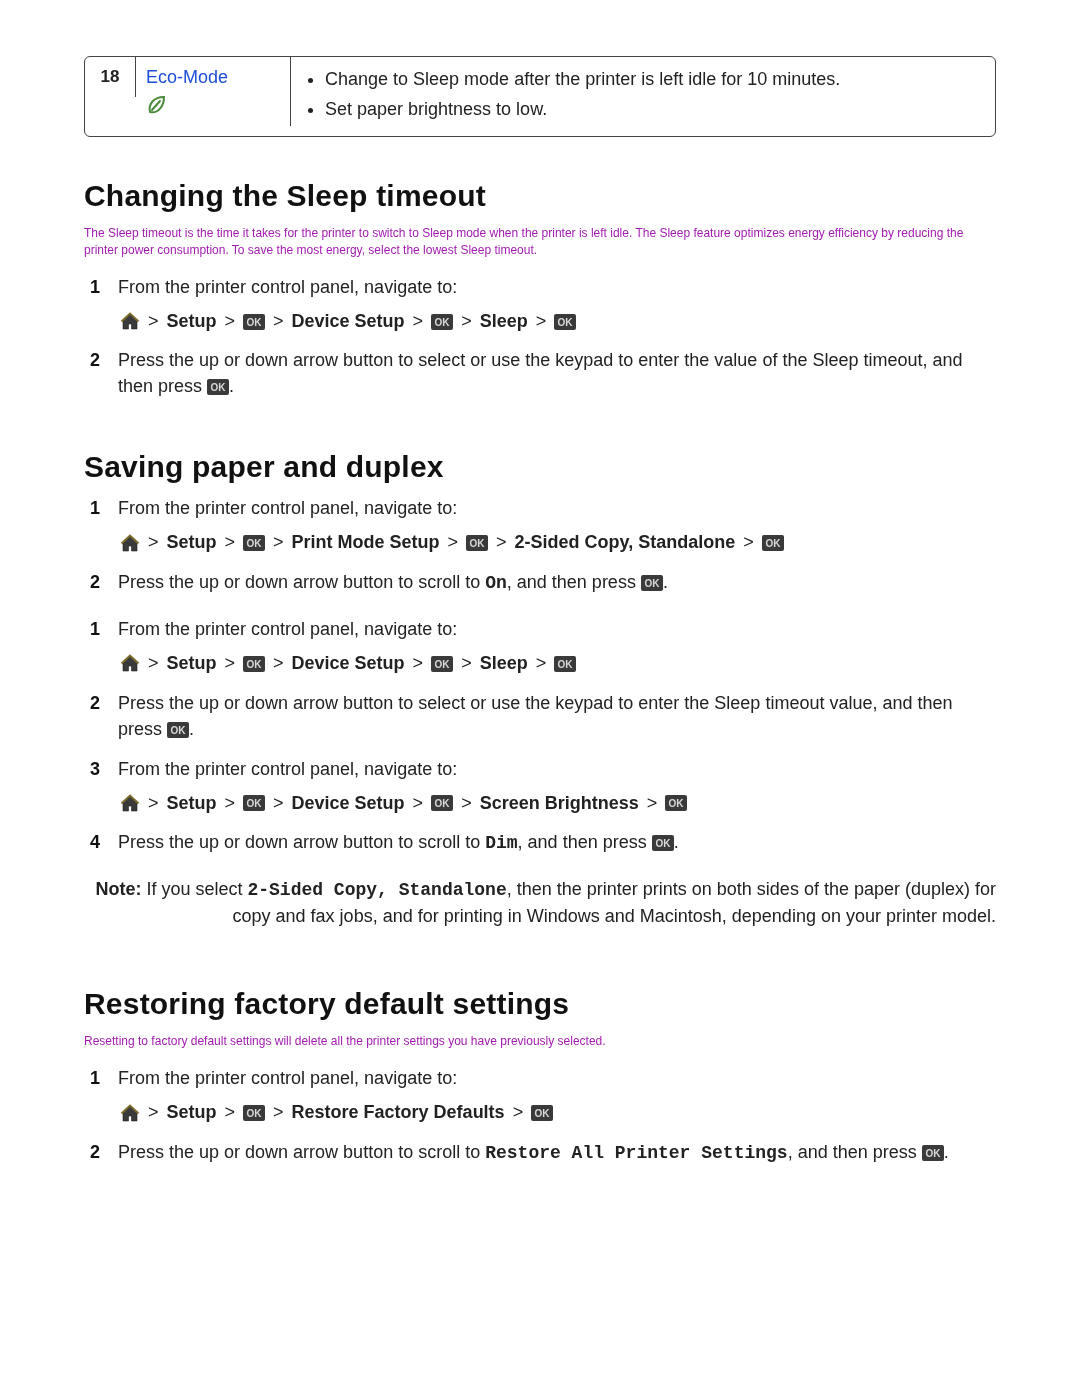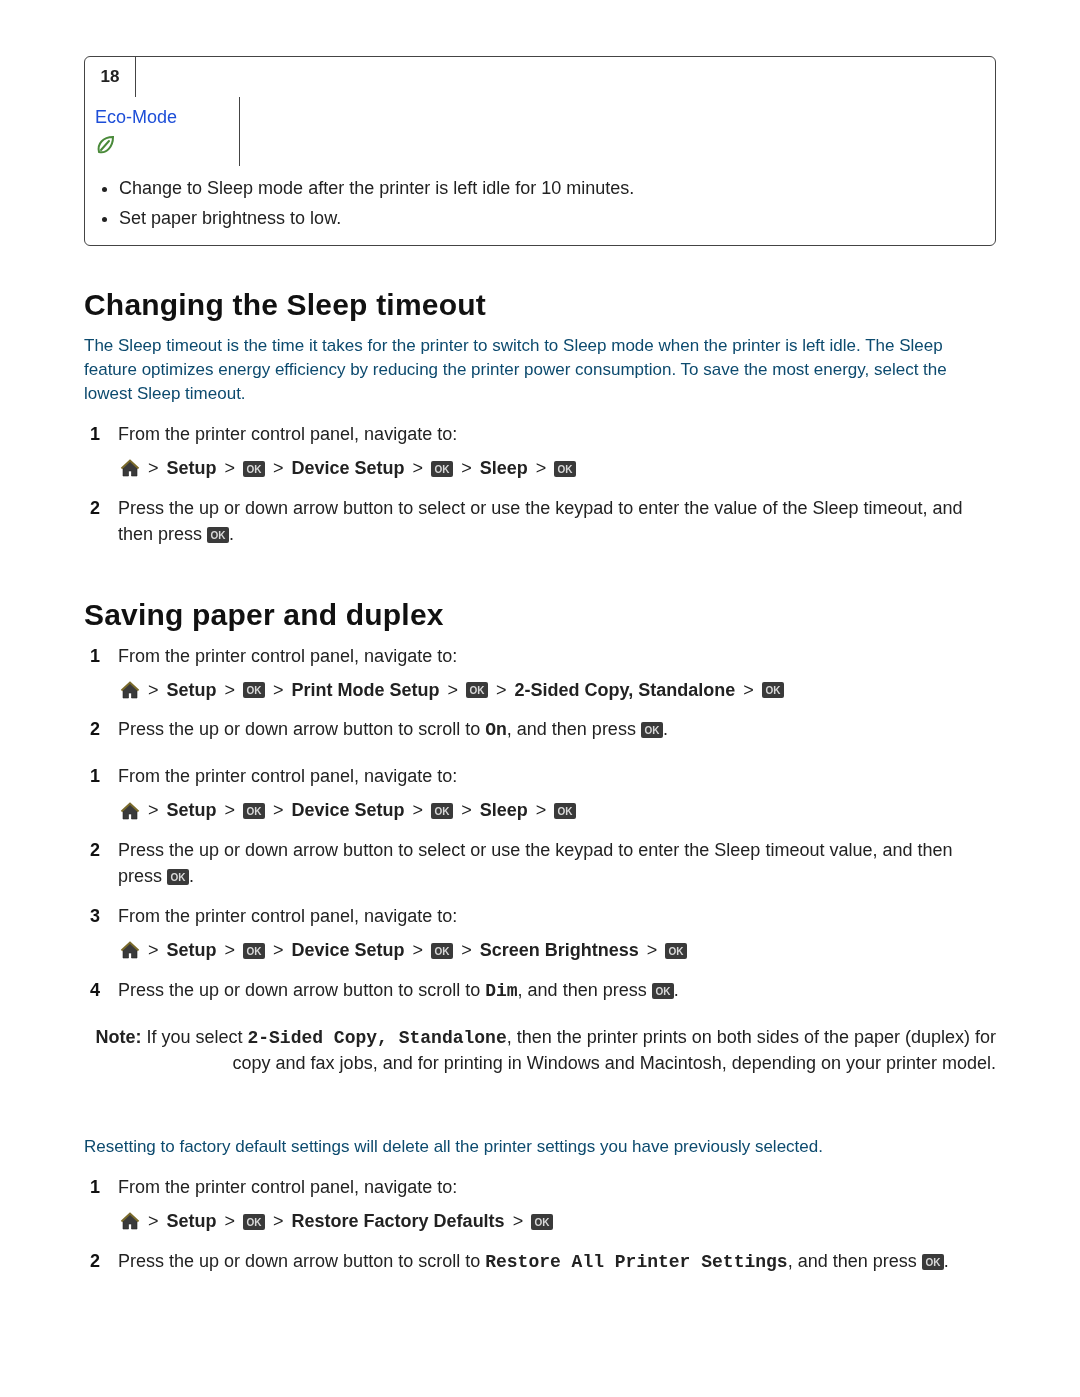--- a/index.html
+++ b/index.html
@@ -31,21 +31,20 @@
   }
 
   
   .feature-box {
     border: 1px solid #444;
     border-radius: 6px;
     display: flex;
     align-items: flex-start;
     margin-bottom: 42px;
     overflow: hidden;
-    flex-direction: column;
   }
   .feature-box .fb-num {
     width: 50px;
     min-width: 50px;
     text-align: center;
     font-weight: 700;
     font-size: 17px;
     padding: 10px 0;
     border-right: 1px solid #444;
   }
@@ -76,24 +75,24 @@
   }
 
   h2.section {
     font-size: 30px;
     font-weight: 700;
     margin: 0 0 12px 0;
     color: #111;
     letter-spacing: 0.2px;
   }
   p.body {
-    font-size: 17px;
+    font-size: 12px;
     line-height: 1.42;
     margin: 0 0 16px 0;
-    color: #0c4a6e;
+    color: #a21caf;
   }
   .note-line {
     font-size: 18px;
     line-height: 1.42;
     margin: 14px 0 28px 0;
     text-align: right;
   }
   .note-line .note-label {
     font-weight: 700;
   }
@@ -376,20 +375,21 @@
         </span><span>.</span>
     </li>
   </ol>
 
   <p class="note-line">
     <span class="note-label">Note:</span><span> If you select </span><span class="mono">2-Sided Copy, Standalone</span><span>, then the printer prints on both sides of the paper (duplex) for copy and fax jobs, and for printing in Windows and Macintosh, depending on your printer model.</span>
   </p>
 
   <div class="section-gap"></div>
 
+  <h2 class="section">Restoring factory default settings</h2>
   <p class="body">Resetting to factory default settings will delete all the printer settings you have previously selected.</p>
 
   <ol class="steps">
     <li>
       <span>From the printer control panel, navigate to:</span>
       <div class="nav-path">
         <span class="home-icon">
             <svg width="20" height="19" viewBox="0 0 20 19">
               <use href="#svg-home"></use>
             </svg>

